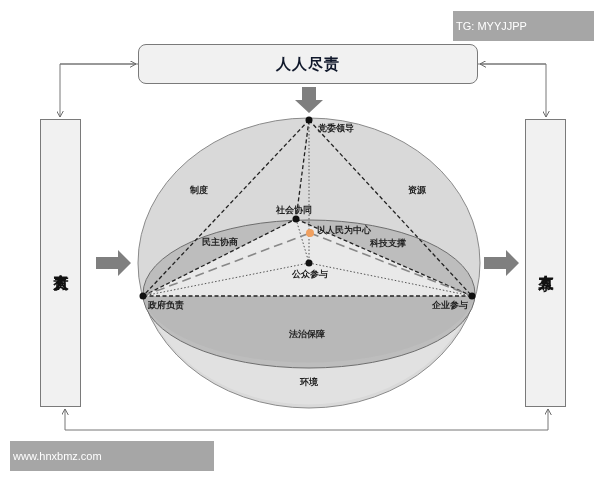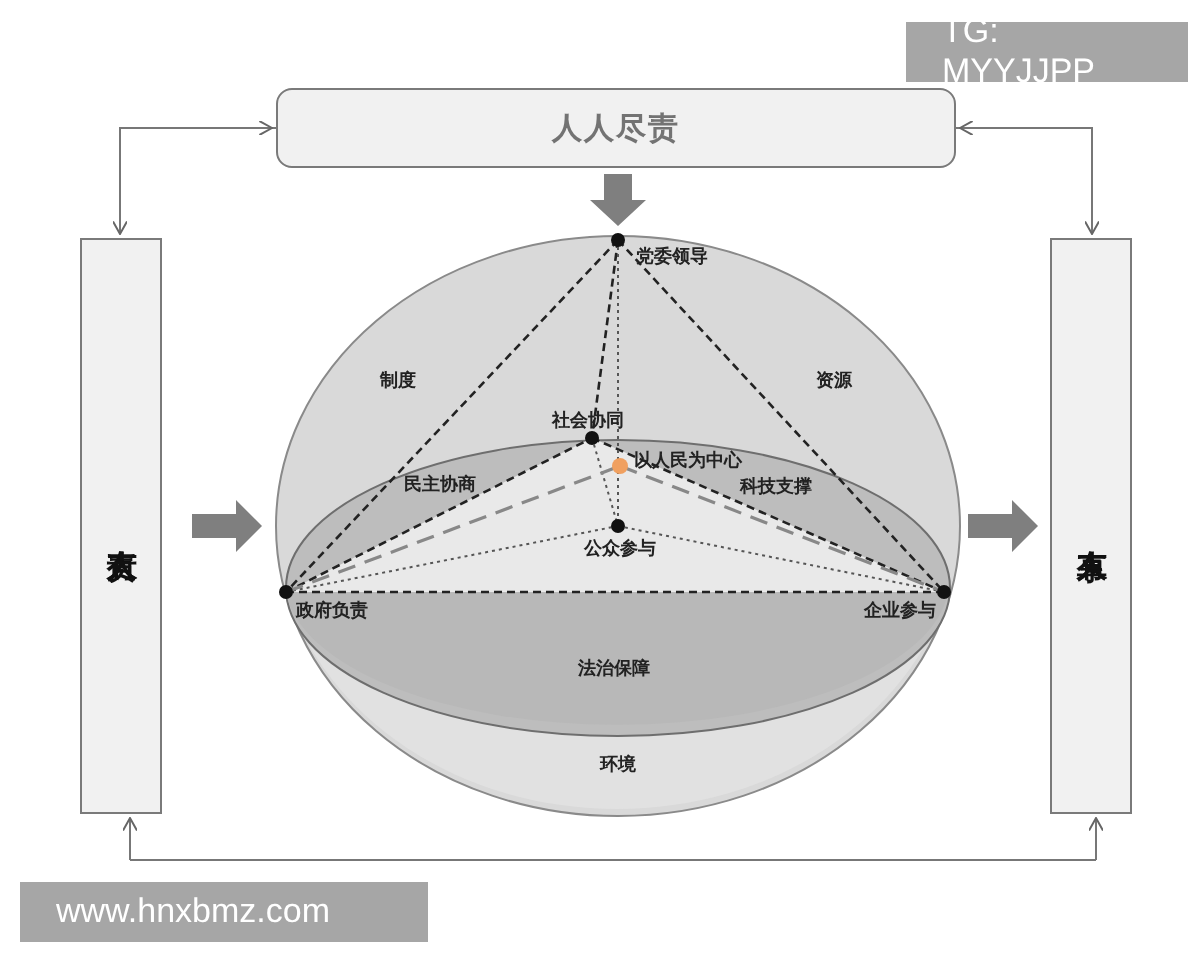--- a/index.html
+++ b/index.html
@@ -2,28 +2,28 @@
 <html><head>
 <meta charset="utf-8">
 <style>
   html, body { margin: 0; padding: 0; background: #ffffff; }
   body { width: 600px; height: 480px; position: relative; overflow: hidden;
          font-family: "DejaVu Sans", sans-serif; }
   .abs { position: absolute; }
   .box { background: #f1f1f1; border: 1.5px solid #7a7a7a; box-sizing: border-box; }
   .top-box { left: 138px; top: 44px; width: 340px; height: 40px; border-radius: 8px;
              display: flex; align-items: center; justify-content: center; }
-  .top-box span { font-weight: bold; font-size: 15px; color: #737373; letter-spacing: 1px; }
+  .top-box span { font-weight: bold; font-size: 15px; color: #0f172a; letter-spacing: 1px; }
   .side-box { top: 119px; width: 41px; height: 288px; display: flex; align-items: center; justify-content: center; }
   .side-box span { writing-mode: vertical-rl; text-orientation: upright; font-weight: bold;
                    font-size: 15px; color: #111; letter-spacing: 0px; }
   .left-box { left: 40px; }
   .right-box { left: 525px; }
-  .wm { background: #a6a6a6; color: #ffffff; font-family: "Liberation Sans", sans-serif; font-size: 17px;
-        display: flex; align-items: center; padding: 0 18px; box-sizing: border-box; }
+  .wm { background: #a6a6a6; color: #ffffff; font-family: "Liberation Sans", sans-serif; font-size: 11px;
+        display: flex; align-items: center; padding: 0 3px; box-sizing: border-box; }
   .wm-top { left: 453px; top: 11px; width: 141px; height: 30px; }
   .wm-bottom { left: 10px; top: 441px; width: 204px; height: 30px; }
   svg text { font-family: "DejaVu Sans", sans-serif; font-weight: bold; font-size: 9px; fill: #222; }
 </style>
 </head>
 <body>
 
 <svg class="abs" style="left:0;top:0" width="600" height="480" viewBox="0 0 600 480">
   <defs>
     <marker id="arr" viewBox="0 0 10 10" refX="9" refY="5" markerWidth="7" markerHeight="7" orient="auto">

